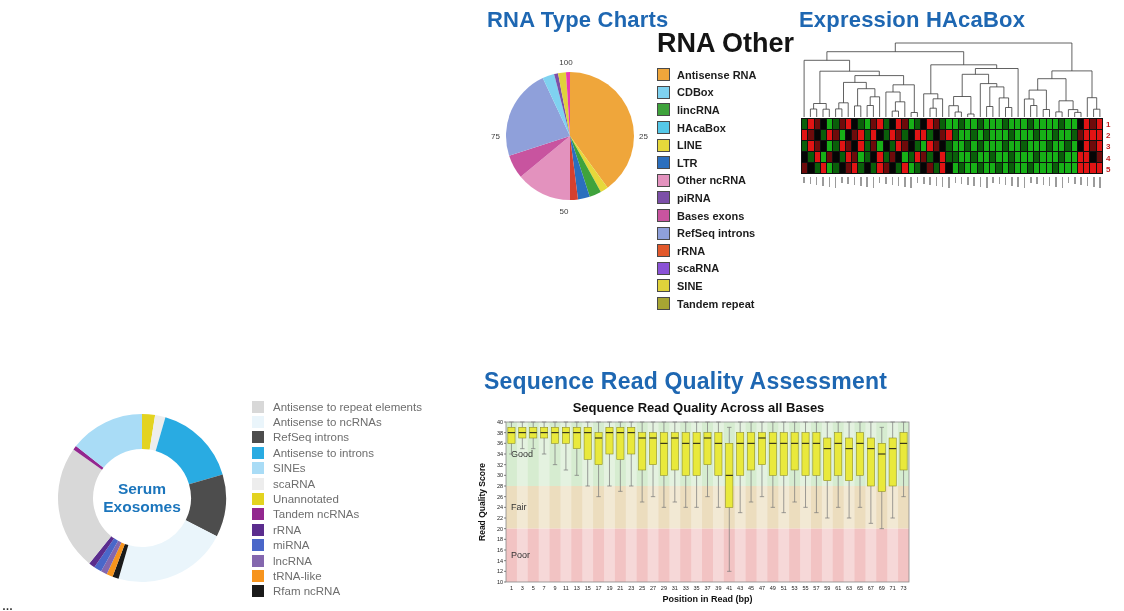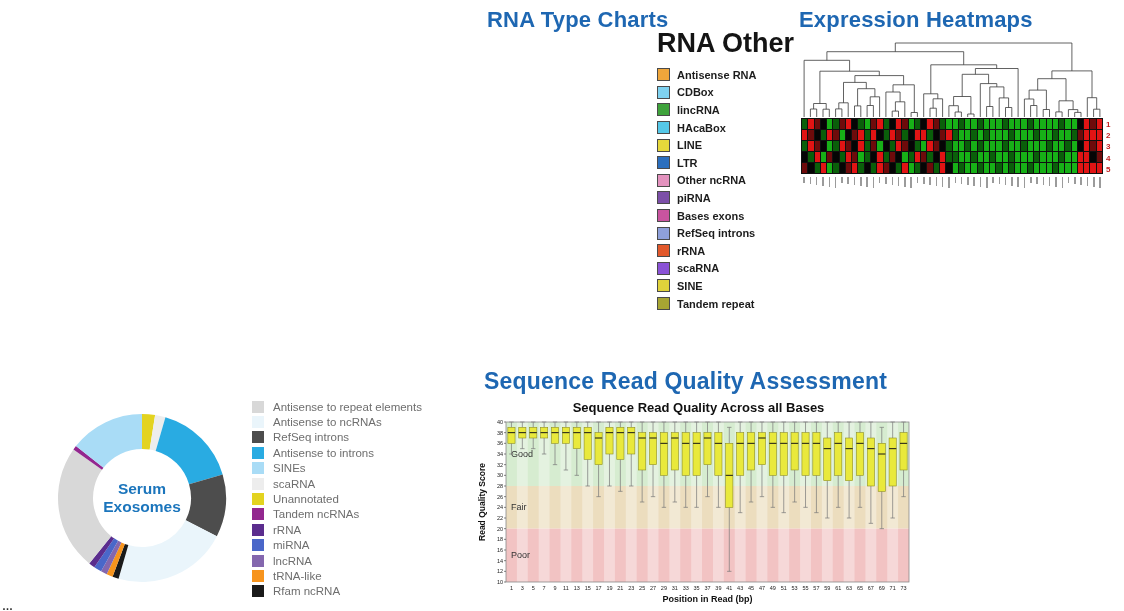--- a/index.html
+++ b/index.html
@@ -36,20 +36,40 @@
 #q-chart-title{text-align:center;font-size:13px;font-weight:bold;color:#101010;margin-bottom:1px}
 #footer-frag{position:absolute;left:2px;top:600px;font-size:11px;font-weight:bold;color:#2a2a2a}
 svg{display:block}
 </style>
 </head>
 <body>
 
 <div id="page">
 
   <h2 class="sec-title" id="t-rna">RNA Type Charts</h2>
+  <div id="rna-pie-wrap">
+    <svg id="rna-pie-svg" width="185" height="192">
+        <path d="M90 104 L90.00 40.00 A64 64 0 0 1 127.62 155.78 Z" fill="#EFA63B"></path>
+        <path d="M90 104 L127.62 155.78 A64 64 0 0 1 120.83 160.08 Z" fill="#E6D83B"></path>
+        <path d="M90 104 L120.83 160.08 A64 64 0 0 1 109.78 164.87 Z" fill="#3FA33C"></path>
+        <path d="M90 104 L109.78 164.87 A64 64 0 0 1 98.02 167.50 Z" fill="#2B6FBE"></path>
+        <path d="M90 104 L98.02 167.50 A64 64 0 0 1 90.00 168.00 Z" fill="#D6402E"></path>
+        <path d="M90 104 L90.00 168.00 A64 64 0 0 1 40.69 144.80 Z" fill="#E392BE"></path>
+        <path d="M90 104 L40.69 144.80 A64 64 0 0 1 29.13 123.78 Z" fill="#C8549F"></path>
+        <path d="M90 104 L29.13 123.78 A64 64 0 0 1 62.75 46.09 Z" fill="#8FA0DA"></path>
+        <path d="M90 104 L62.75 46.09 A64 64 0 0 1 74.08 42.01 Z" fill="#7FD2F0"></path>
+        <path d="M90 104 L74.08 42.01 A64 64 0 0 1 78.01 41.13 Z" fill="#7C4FA8"></path>
+        <path d="M90 104 L78.01 41.13 A64 64 0 0 1 85.98 40.13 Z" fill="#E0D23B"></path>
+        <path d="M90 104 L85.98 40.13 A64 64 0 0 1 90.00 40.00 Z" fill="#E93CB0"></path>
+        <text x="86" y="33" font-size="8" fill="#3d3d3d" text-anchor="middle" font-family="&quot;Liberation Sans&quot;,sans-serif">100</text>
+        <text x="20" y="107" font-size="8" fill="#3d3d3d" text-anchor="end" font-family="&quot;Liberation Sans&quot;,sans-serif">75</text>
+        <text x="84" y="182" font-size="8" fill="#3d3d3d" text-anchor="middle" font-family="&quot;Liberation Sans&quot;,sans-serif">50</text>
+        <text x="159" y="107" font-size="8" fill="#3d3d3d" text-anchor="start" font-family="&quot;Liberation Sans&quot;,sans-serif">25</text>
+      </svg>
+  </div>
   <div id="rna-legend">
     <div id="rna-legend-title">RNA Other</div>
     <div id="rna-legend-items">
         <div class="rl-item">
           <span class="sw" style="background: rgb(239, 166, 59);"></span>
           <span class="lb">Antisense RNA</span>
         </div>
         <div class="rl-item">
           <span class="sw" style="background: rgb(127, 210, 240);"></span>
           <span class="lb">CDBox</span>
@@ -98,21 +118,21 @@
           <span class="sw" style="background: rgb(224, 210, 59);"></span>
           <span class="lb">SINE</span>
         </div>
         <div class="rl-item">
           <span class="sw" style="background: rgb(168, 166, 51);"></span>
           <span class="lb">Tandem repeat</span>
         </div>
       </div>
   </div>
 
-  <h2 class="sec-title" id="t-heat">Expression Heatmaps</h2>
+  <h2 class="sec-title" id="t-heat">Expression HAcaBox</h2>
   <div id="heat-block">
     <svg id="dendro" width="302" height="80">
         <path d="M34.6 79.0 L34.6 70.9 L40.9 70.9 L40.9 79.0 M229.6 79.0 L229.6 67.5 L235.9 67.5 L235.9 79.0 M110.1 79.0 L110.1 74.5 L116.4 74.5 L116.4 79.0 M223.4 79.0 L223.4 61.0 L232.8 61.0 L232.8 67.5 M129.0 79.0 L129.0 70.2 L135.3 70.2 L135.3 79.0 M91.2 79.0 L91.2 73.1 L97.5 73.1 L97.5 79.0 M66.1 79.0 L66.1 67.5 L72.4 67.5 L72.4 79.0 M94.4 73.1 L94.4 63.8 L103.8 63.8 L103.8 79.0 M166.7 79.0 L166.7 76.0 L173.0 76.0 L173.0 79.0 M37.8 70.9 L37.8 64.8 L47.2 64.8 L47.2 79.0 M204.5 79.0 L204.5 69.5 L210.8 69.5 L210.8 79.0 M9.4 79.0 L9.4 71.0 L15.7 71.0 L15.7 79.0 M198.2 79.0 L198.2 59.9 L207.6 59.9 L207.6 69.5 M84.9 79.0 L84.9 54.0 L99.1 54.0 L99.1 63.8 M185.6 79.0 L185.6 68.5 L191.9 68.5 L191.9 79.0 M154.1 79.0 L154.1 74.0 L160.4 74.0 L160.4 79.0 M22.0 79.0 L22.0 71.2 L28.3 71.2 L28.3 79.0 M92.0 54.0 L92.0 46.8 L113.3 46.8 L113.3 74.5 M69.2 67.5 L69.2 58.8 L78.6 58.8 L78.6 79.0 M132.1 70.2 L132.1 60.8 L141.6 60.8 L141.6 79.0 M53.5 79.0 L53.5 67.9 L59.8 67.9 L59.8 79.0 M56.6 67.9 L56.6 50.7 L73.9 50.7 L73.9 58.8 M188.8 68.5 L188.8 48.9 L202.9 48.9 L202.9 59.9 M12.6 71.0 L12.6 65.5 L25.2 65.5 L25.2 71.2 M179.3 79.0 L179.3 45.6 L195.8 45.6 L195.8 48.9 M42.5 64.8 L42.5 44.4 L65.3 44.4 L65.3 50.7 M147.9 79.0 L147.9 67.7 L157.3 67.7 L157.3 74.0 M122.7 79.0 L122.7 55.8 L136.8 55.8 L136.8 60.8 M53.9 44.4 L53.9 37.6 L102.6 37.6 L102.6 46.8 M242.2 79.0 L242.2 71.5 L248.5 71.5 L248.5 79.0 M273.7 79.0 L273.7 74.4 L280.0 74.4 L280.0 79.0 M292.6 79.0 L292.6 71.2 L298.9 71.2 L298.9 79.0 M254.8 79.0 L254.8 73.9 L261.1 73.9 L261.1 79.0 M152.6 67.7 L152.6 58.5 L169.9 58.5 L169.9 76.0 M161.2 58.5 L161.2 36.3 L187.6 36.3 L187.6 45.6 M267.4 79.0 L267.4 71.6 L276.8 71.6 L276.8 74.4 M258.0 73.9 L258.0 62.8 L272.1 62.8 L272.1 71.6 M174.4 36.3 L174.4 30.5 L217.1 30.5 L217.1 79.0 M286.3 79.0 L286.3 59.7 L295.7 59.7 L295.7 71.2 M18.9 65.5 L18.9 33.2 L78.3 33.2 L78.3 37.6 M228.1 61.0 L228.1 52.1 L245.4 52.1 L245.4 71.5 M3.1 79.0 L3.1 22.3 L48.6 22.3 L48.6 33.2 M236.7 52.1 L236.7 40.7 L265.0 40.7 L265.0 62.8 M129.8 55.8 L129.8 26.8 L195.7 26.8 L195.7 30.5 M25.9 22.3 L25.9 13.7 L162.7 13.7 L162.7 26.8 M250.9 40.7 L250.9 32.9 L291.0 32.9 L291.0 59.7 M94.3 13.7 L94.3 5.0 L270.9 5.0 L270.9 32.9 " fill="none" stroke="#3a3a3a" stroke-width="0.8"></path>
       </svg>
     <div id="heat-mid">
       <div id="heat-grid">
           <span style="background: rgb(10, 95, 10);"></span>
           <span style="background: rgb(225, 20, 20);"></span>
           <span style="background: rgb(110, 11, 11);"></span>
           <span style="background: rgb(5, 5, 5);"></span>

